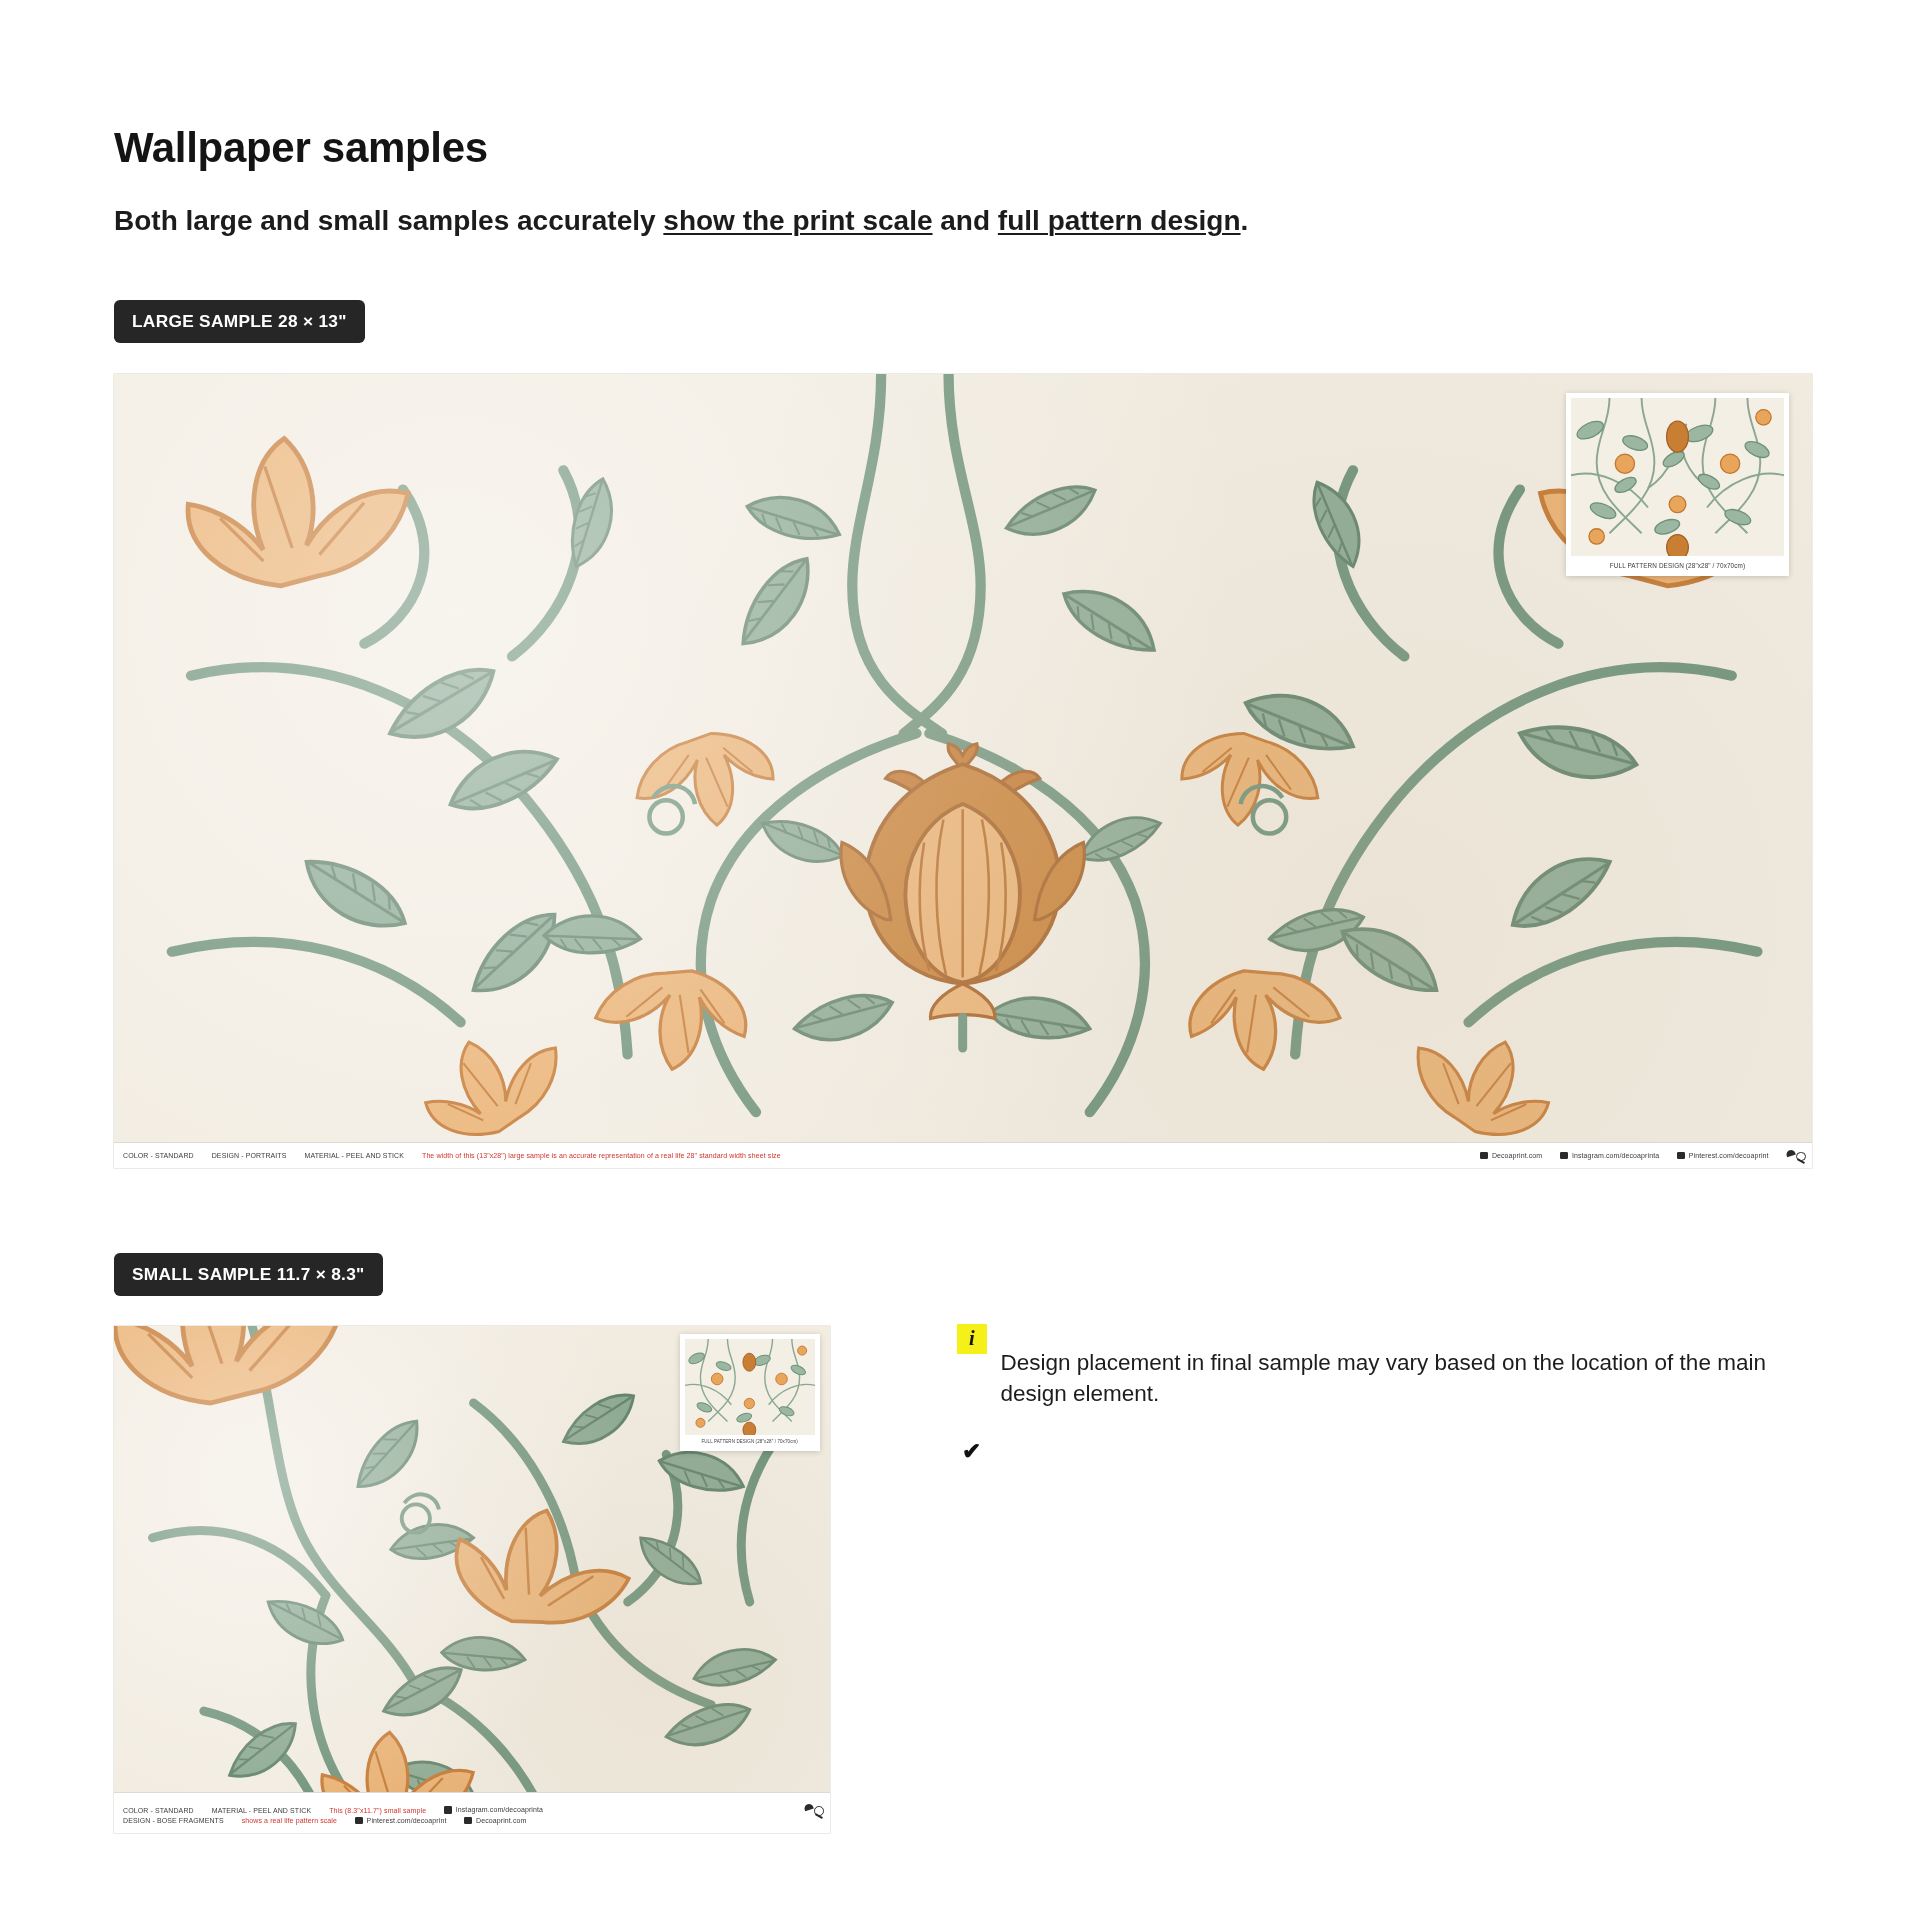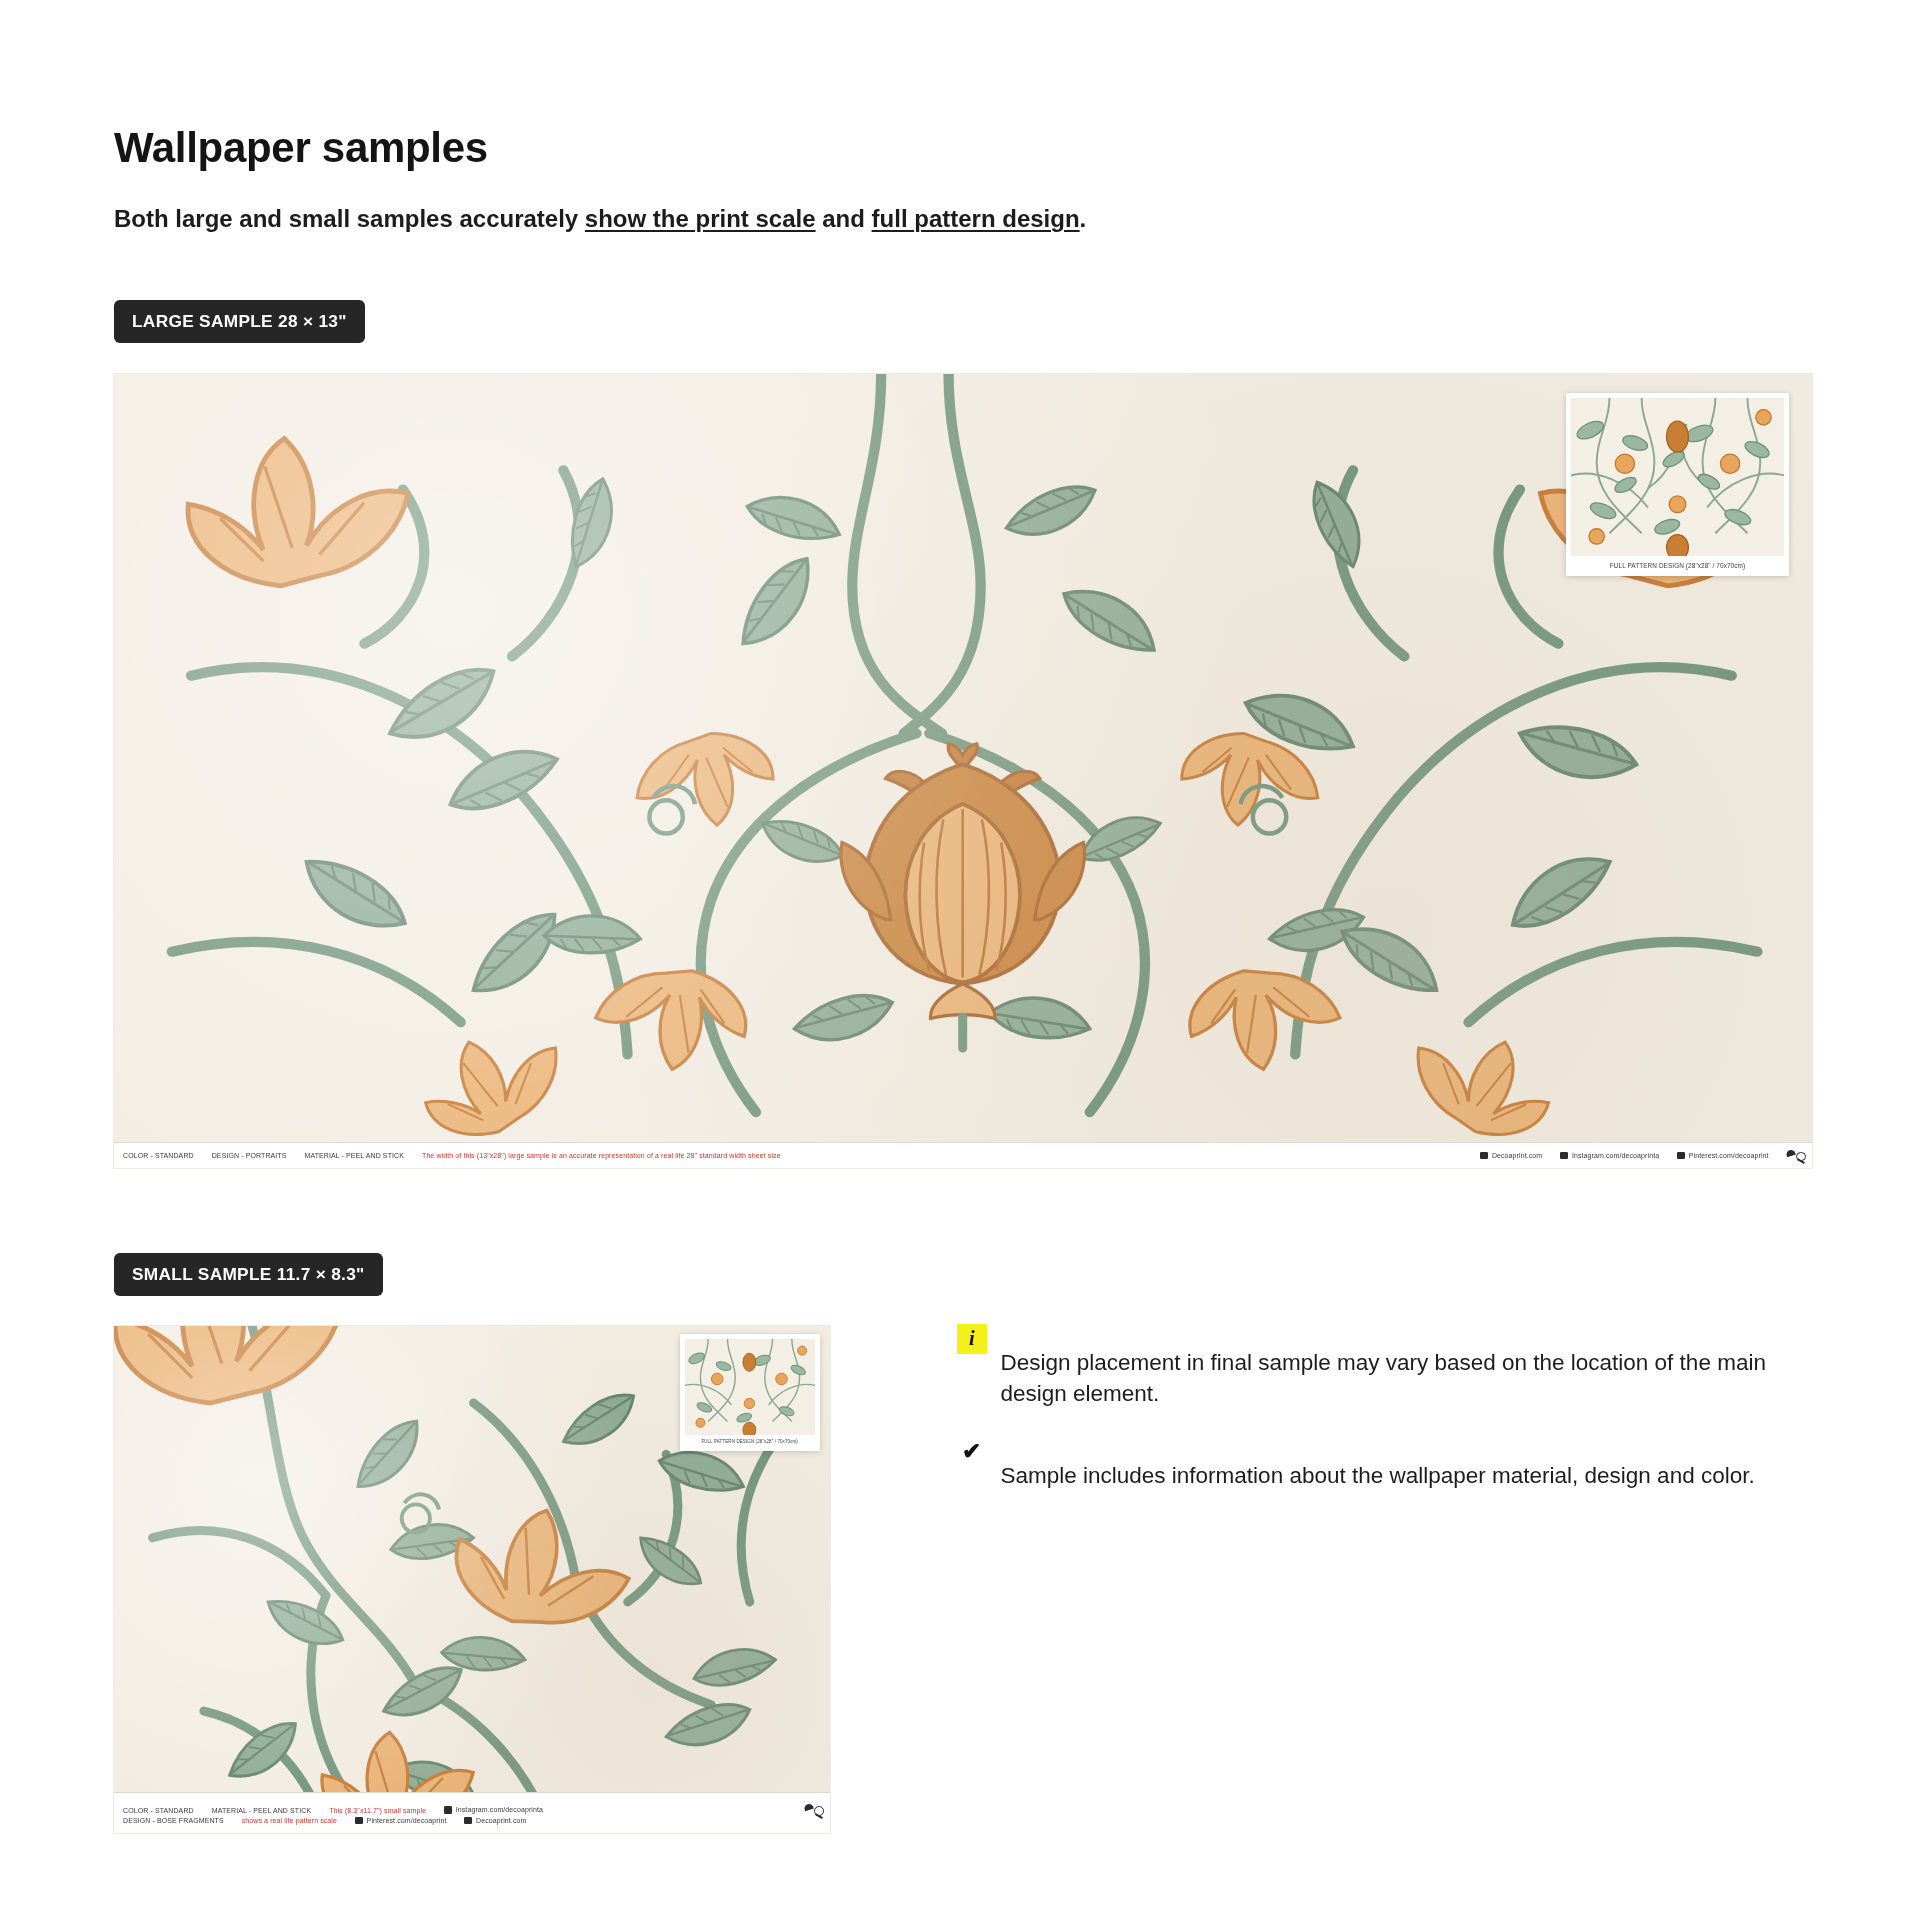--- a/index.html
+++ b/index.html
@@ -19,21 +19,21 @@
     position: absolute;
     left: 114px; top: 96px;
     font-size: 42px;
     font-weight: 700;
     letter-spacing: -0.3px;
     color: #141414;
   }
   .subtitle {
     position: absolute;
     left: 114px; top: 205px;
-    font-size: 24px;
+    font-size: 28px;
     font-weight: 600;
     color: #1c1c1c;
   }
   .subtitle u { text-decoration: underline; text-underline-offset: 3.2px; text-decoration-thickness: 1.9px; }
 
   .badge {
     position: absolute;
     background: #262626;
     color: #ffffff;
     font-size: 17.3px;
@@ -408,18 +408,17 @@
     </div>
   </div>
 
   <div class="notes">
     <div class="note">
       <span class="mark info">i</span>
       <span class="txt">Design placement in final sample may vary based on the location of the main design element.</span>
     </div>
     <div class="note">
       <span class="mark check">✔</span>
-      <span class="txt">Sample includes information about the wallpaper material, design and color.</span>
     </div>
   </div>
 
 </div>
 
 
 </body></html>

